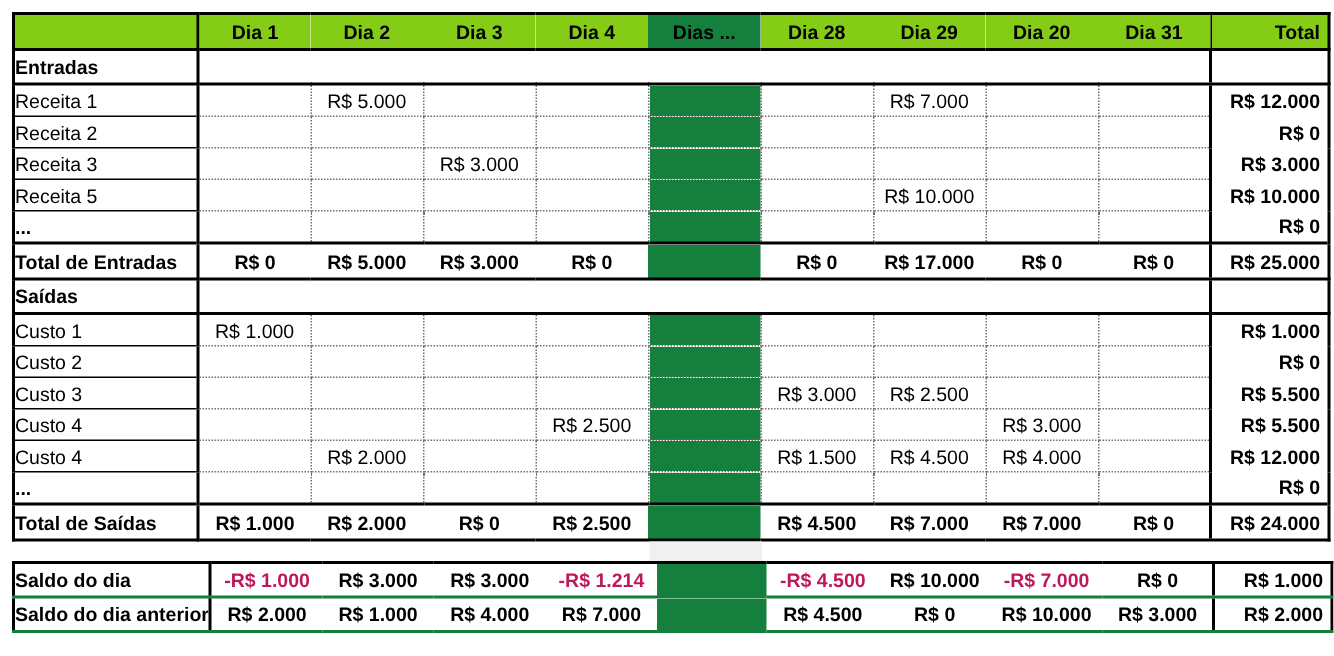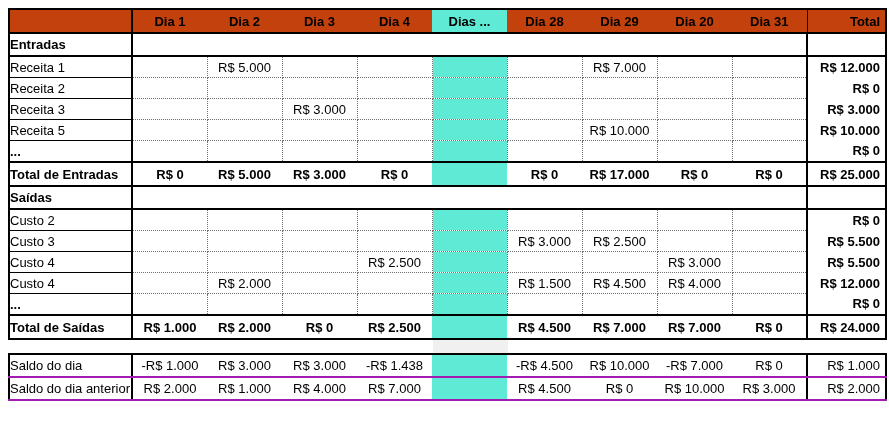--- a/index.html
+++ b/index.html
@@ -1,48 +1,48 @@
 <!DOCTYPE html>
 <html><head>
 <meta charset="utf-8">
 <style>
   html,body{margin:0;padding:0;background:#fff;}
   .page{padding:8px 0 0 8px;font-family:"Liberation Sans",sans-serif;}
   table{border-collapse:collapse;table-layout:fixed;}
   td,th{font-family:"Liberation Sans",sans-serif;font-size:13px;color:#000;
         padding:0;overflow:hidden;white-space:nowrap;}
   
-  thead th{font-weight:bold;text-align:center;height:22px;background:#c2410c;
+  thead th{font-weight:bold;text-align:center;height:22px;background:#84cc16;
            border-top:2px solid #000;border-bottom:2px solid #000;}
   th.label{border-left:2px solid #000;border-right:2px solid #000;}
   th.total{border-left:1px solid #000;border-right:2px solid #000;}
   
   .label{border-left:2px solid #000;border-right:2px solid #000;
          text-align:left;padding-left:0;}
   .total{border-left:2px solid #000;border-right:2px solid #000;
          text-align:right;padding-right:5px;}
-  .dias{background:#5eead4;}
+  .dias{background:#15803d;}
   .b{font-weight:bold;}
-  .neg{color:#000000;margin-left:34px;}
+  .neg{color:#be185d;margin-left:34px;}
   
   .r-section td{height:21px;border-bottom:2px solid #000;}
   .r-section .label{font-weight:bold;}
   
   .r-data td{height:20px;}
   .r-data .label{border-bottom:1px solid #000;}
   .r-data .day{border-right:1px dotted #707070;border-bottom:1px dotted #707070;
                text-align:center;}
   .r-data .total{font-weight:bold;text-align:right;}
   
   .r-total td{height:22px;font-weight:bold;
               border-top:2px solid #000;border-bottom:2px solid #000;}
   .r-total .day{text-align:center;}
   
-  .r-saldo td{height:21px;font-weight:normal;
-              border-top:2px solid #000;border-bottom:2px solid #a21caf;}
+  .r-saldo td{height:21px;font-weight:bold;
+              border-top:2px solid #000;border-bottom:2px solid #15803d;}
   .r-saldo .day{text-align:center;}
   
   .gap{height:13px;position:relative;width:879px;}
   .gap-strip{position:absolute;left:425px;top:0;width:75px;height:100%;background:#f0f0f0;}
 </style>
 </head>
 <body>
 
 <div class="page">
 
@@ -158,20 +158,33 @@
           <td class="day">R$ 0</td>
           <td class="day">R$ 0</td>
           <td class="total">R$ 25.000</td>
         </tr>
         <tr class="r-section">
           <td class="label">Saídas</td>
           <td class="span" colspan="9"></td>
           <td class="total"></td>
         </tr>
         <tr class="r-data">
+          <td class="label">Custo 1</td>
+          <td class="day">R$ 1.000</td>
+          <td class="day"></td>
+          <td class="day"></td>
+          <td class="day"></td>
+          <td class="day dias"></td>
+          <td class="day"></td>
+          <td class="day"></td>
+          <td class="day"></td>
+          <td class="day"></td>
+          <td class="total">R$ 1.000</td>
+        </tr>
+        <tr class="r-data">
           <td class="label">Custo 2</td>
           <td class="day"></td>
           <td class="day"></td>
           <td class="day"></td>
           <td class="day"></td>
           <td class="day dias"></td>
           <td class="day"></td>
           <td class="day"></td>
           <td class="day"></td>
           <td class="day"></td>
@@ -262,21 +275,21 @@
         <col style="width:75px">
       <col style="width:75px">
         <col style="width:79px">
     </colgroup>
     <tbody id="saldo-body">
         <tr class="r-saldo">
           <td class="label">Saldo do dia</td>
           <td class="day neg">-R$ 1.000</td>
           <td class="day">R$ 3.000</td>
           <td class="day">R$ 3.000</td>
-          <td class="day neg">-R$ 1.438</td>
+          <td class="day neg">-R$ 1.214</td>
           <td class="day dias"></td>
           <td class="day neg">-R$ 4.500</td>
           <td class="day">R$ 10.000</td>
           <td class="day neg">-R$ 7.000</td>
           <td class="day">R$ 0</td>
           <td class="total">R$ 1.000</td>
         </tr>
         <tr class="r-saldo">
           <td class="label">Saldo do dia anterior</td>
           <td class="day">R$ 2.000</td>

